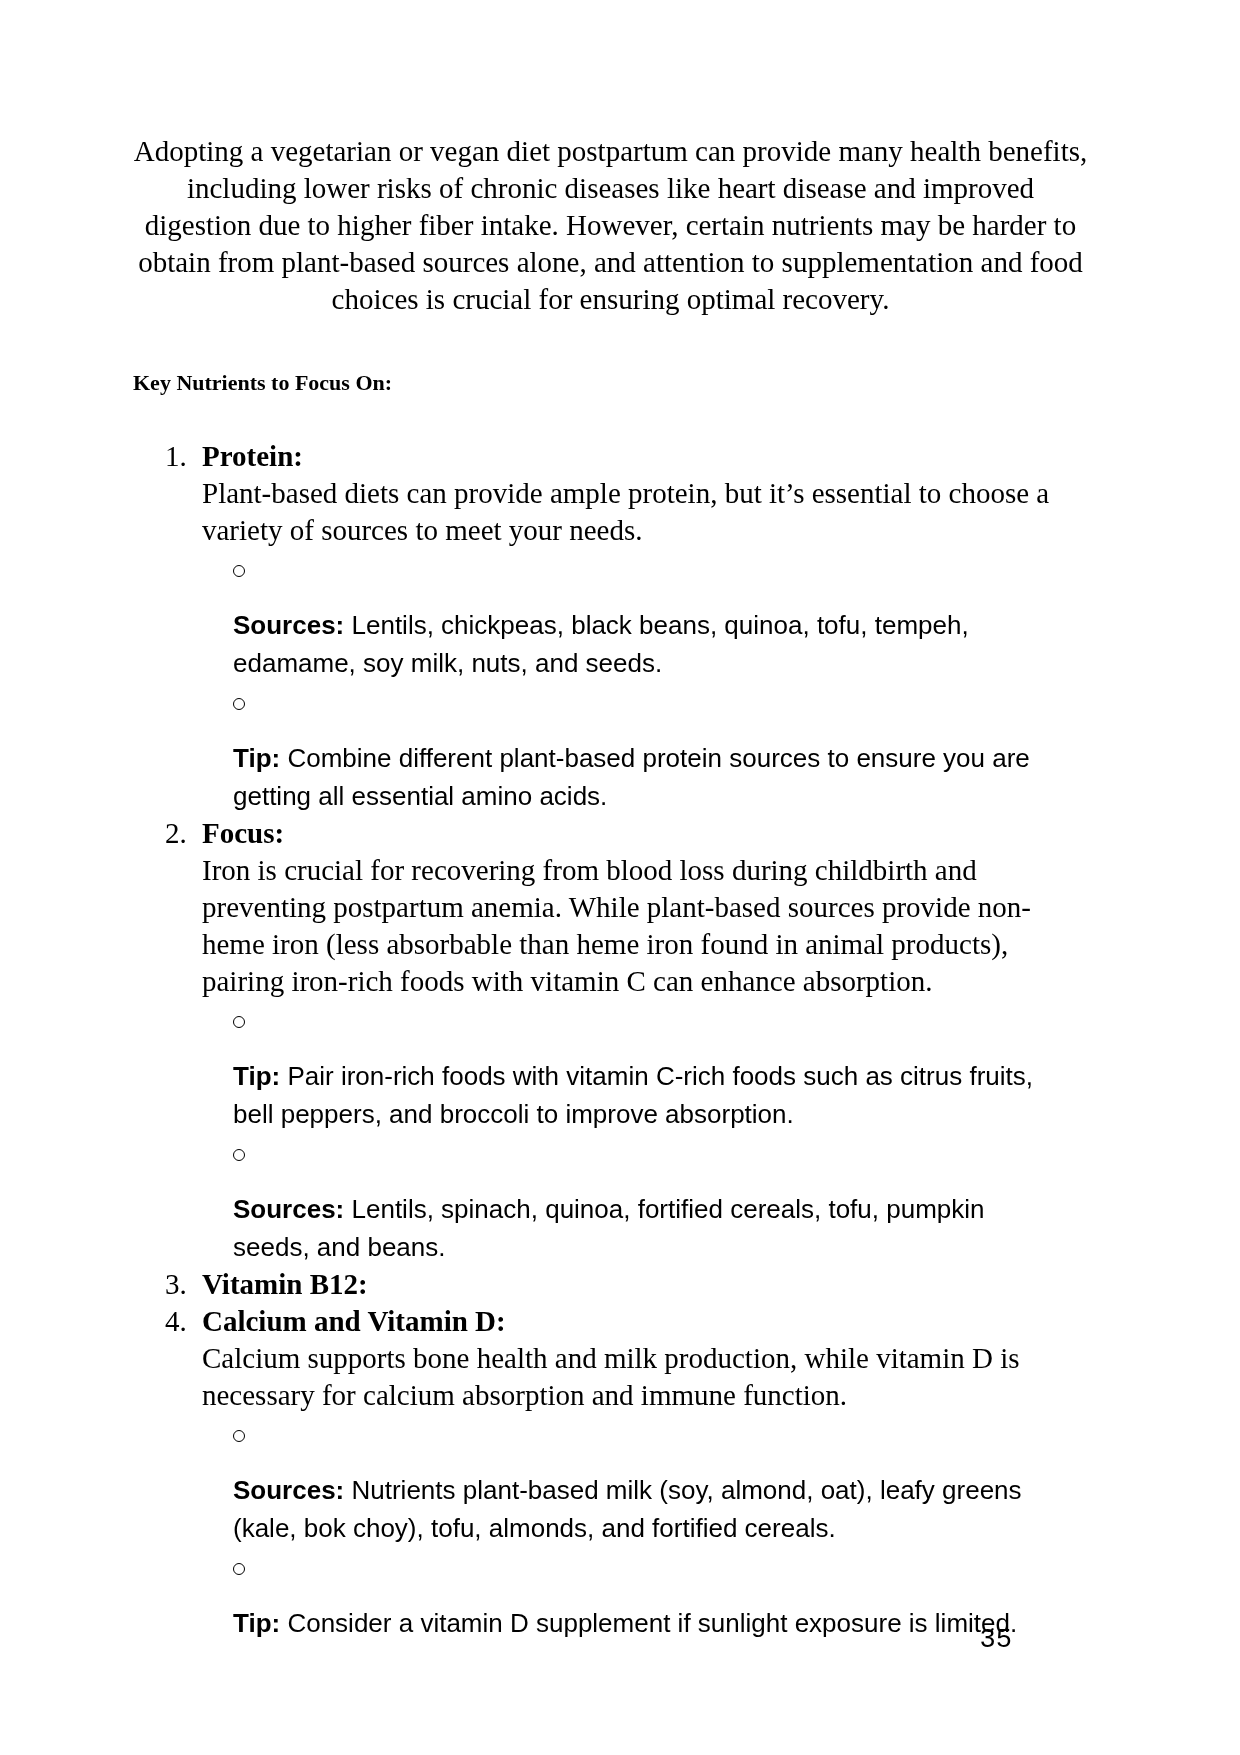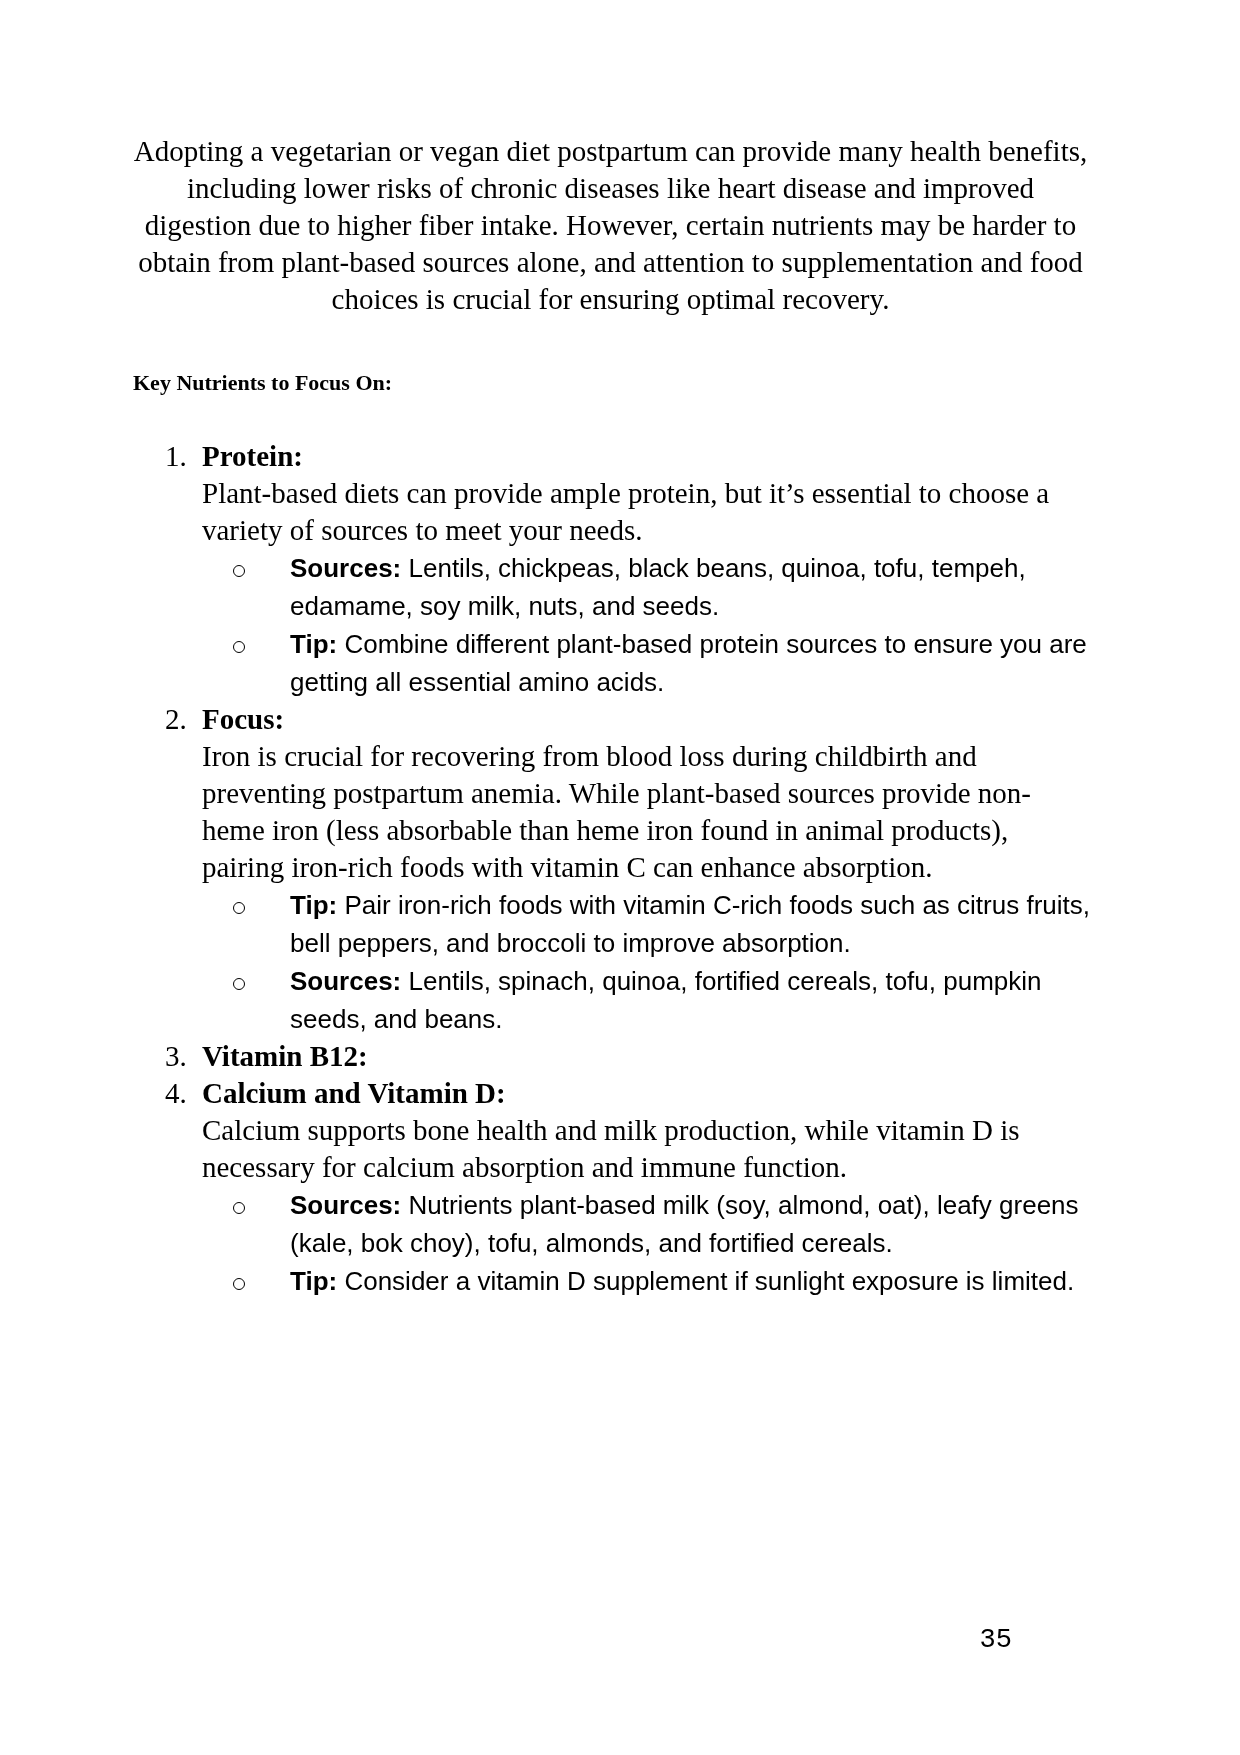--- a/index.html
+++ b/index.html
@@ -49,20 +49,21 @@
   ul.subs {
     list-style: none;
     margin: 0;
     padding: 0 0 0 68px;
   }
   li.sub {
     display: flex;
     font-family: "Liberation Sans", sans-serif;
     font-size: 26px;
     line-height: 38px;
+    flex-direction: column;
   }
   .marker-cell { flex: 0 0 57px; }
   .circle-bullet {
     display: inline-block;
     width: 10px;
     height: 10px;
     border: 1.5px solid #000;
     border-radius: 50%;
     margin-top: 13px;
   }

